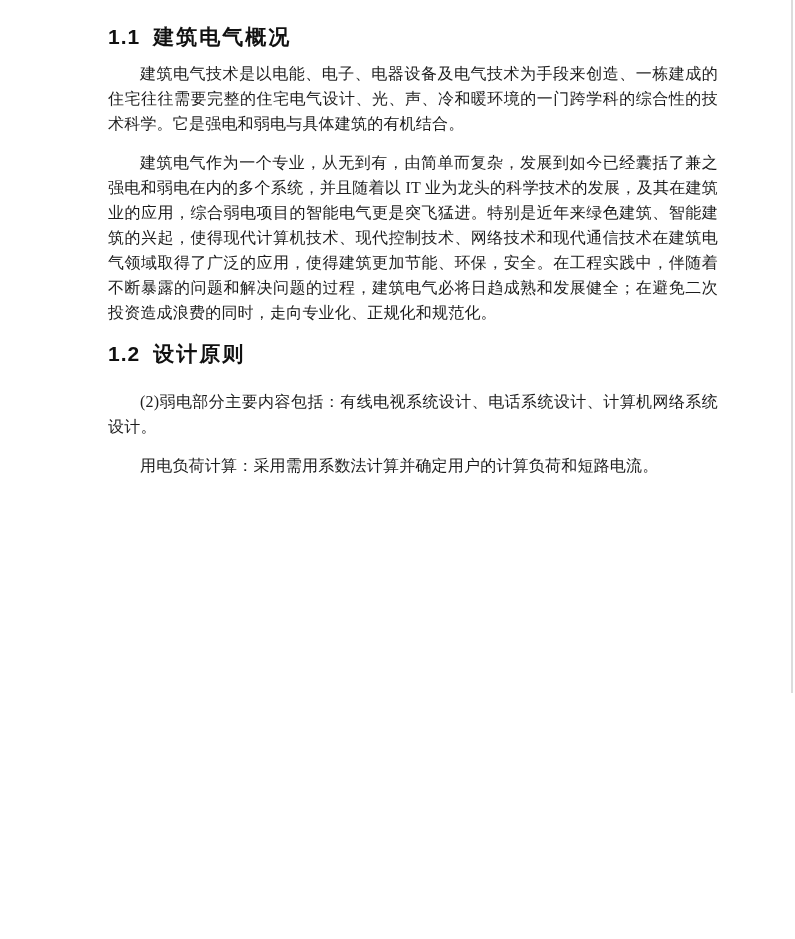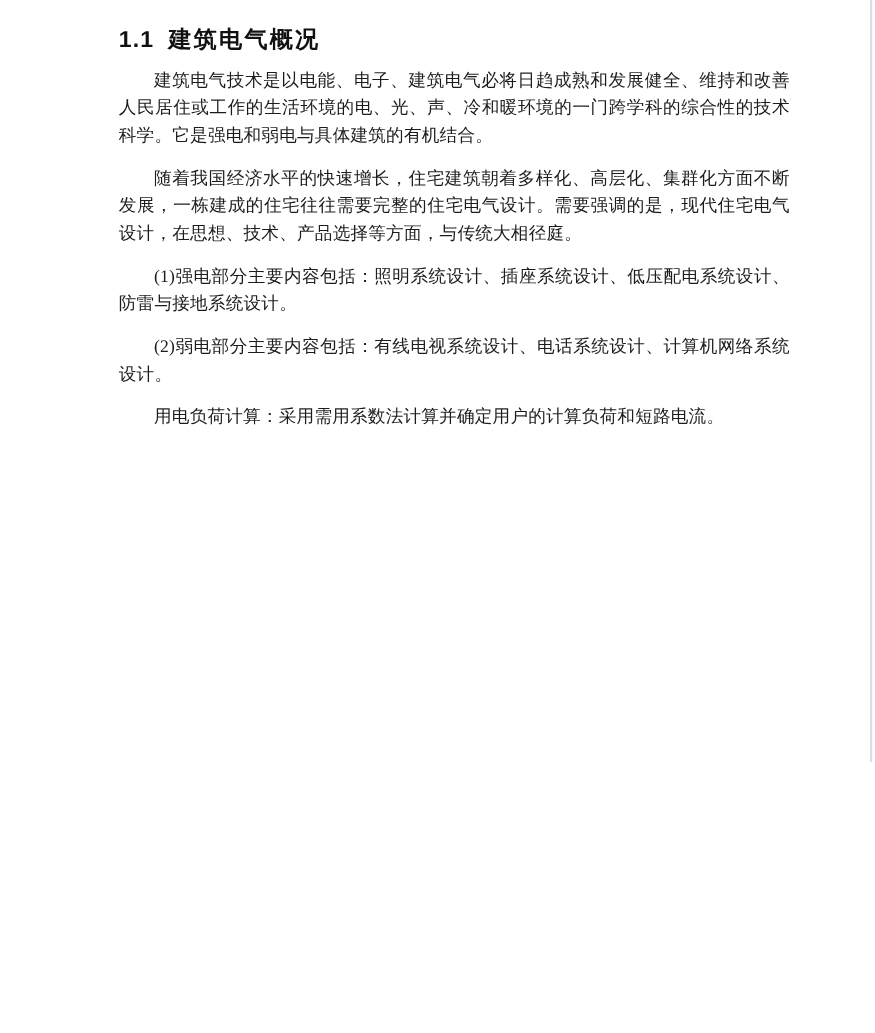--- a/index.html
+++ b/index.html
@@ -67,24 +67,26 @@
   }
 </style>
 </head>
 <body>
 
 <div class="page">
 
   <h2 class="section-heading first">
     <span class="hnum">1.1</span><span class="htitle">建筑电气概况</span>
   </h2>
-  <p class="body-para">建筑电气技术是以电能、电子、建筑电气必将日趋成熟和发展健全、维持和改善人民居住或工作的生活环境的电、光、声、冷和暖环境的一门跨学科的综合性的技术科学。它是强电和弱电与具体建筑的有机结合。</p>
-  <p class="body-para">随着我国经济水平的快速增长，住宅建筑朝着多样化、高层化、集群化方面不断发展，一栋建成的住宅往往需要完整的住宅电气设计。需要强调的是，现代住宅电气设计，在思想、技术、产品选择等方面，与传统大相径庭。</p>
+  <p class="body-para">建筑电气技术是以电能、电子、电器设备及电气技术为手段来创造、一栋建成的住宅往往需要完整的住宅电气设计、光、声、冷和暖环境的一门跨学科的综合性的技术科学。它是强电和弱电与具体建筑的有机结合。</p>
+  <p class="body-para">建筑电气作为一个专业，从无到有，由简单而复杂，发展到如今已经囊括了兼之强电和弱电在内的多个系统，并且随着以 IT 业为龙头的科学技术的发展，及其在建筑业的应用，综合弱电项目的智能电气更是突飞猛进。特别是近年来绿色建筑、智能建筑的兴起，使得现代计算机技术、现代控制技术、网络技术和现代通信技术在建筑电气领域取得了广泛的应用，使得建筑更加节能、环保，安全。在工程实践中，伴随着不断暴露的问题和解决问题的过程，建筑电气必将日趋成熟和发展健全；在避免二次投资造成浪费的同时，走向专业化、正规化和规范化。</p>
 
+  <h2 class="section-heading">
+    <span class="hnum">1.2</span><span class="htitle">设计原则</span>
+  </h2>
 
-  <p class="body-para">(1)强电部分主要内容包括：照明系统设计、插座系统设计、低压配电系统设计、防雷与接地系统设计。</p>
   <p class="body-para">(2)弱电部分主要内容包括：有线电视系统设计、电话系统设计、计算机网络系统设计。</p>
   <p class="body-para">用电负荷计算：采用需用系数法计算并确定用户的计算负荷和短路电流。</p>
 
   <div class="page-footer">- 1 -</div>
 
   <div class="edge-right"></div>
 </div>
 
 </body></html>

